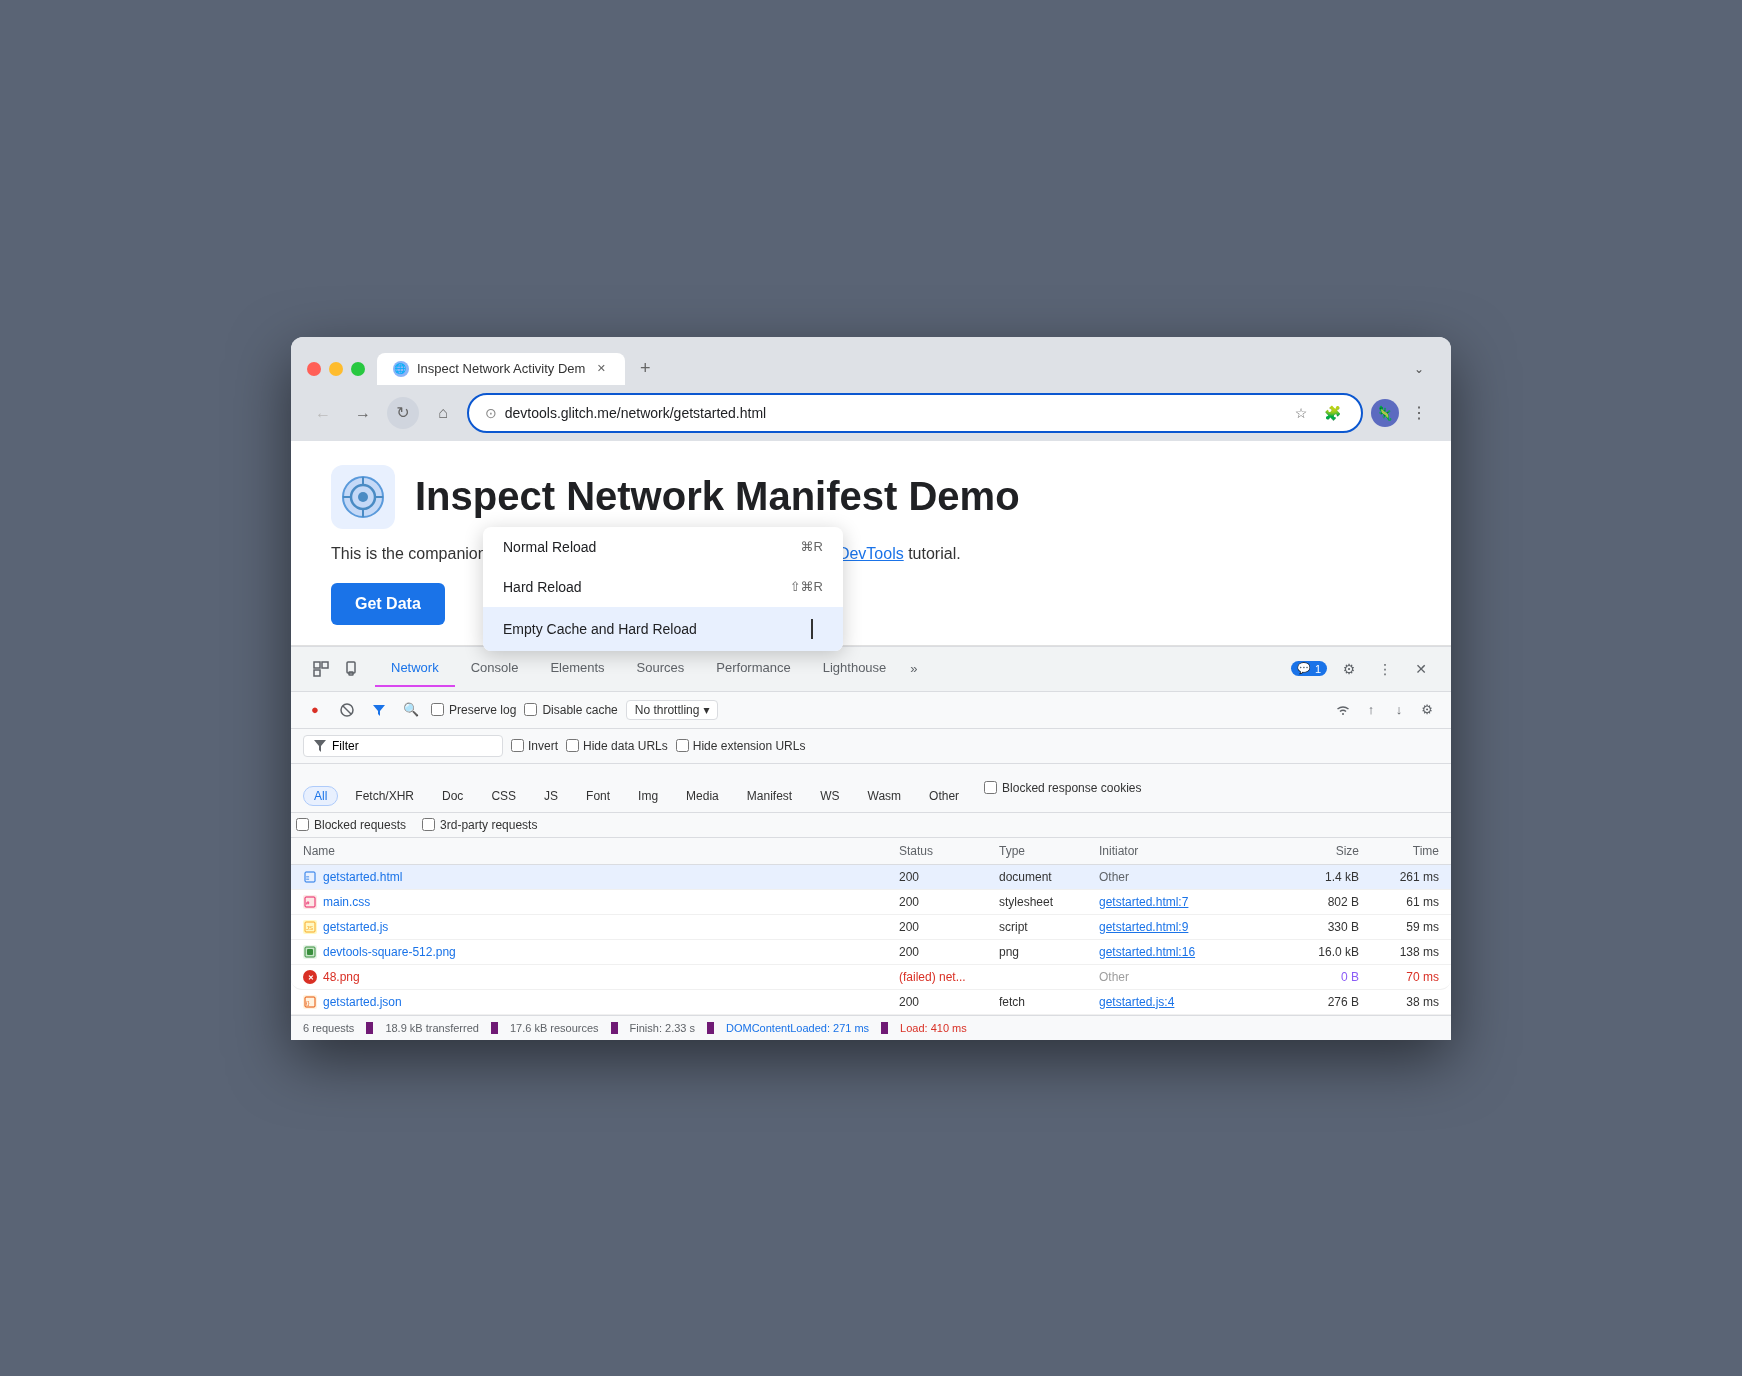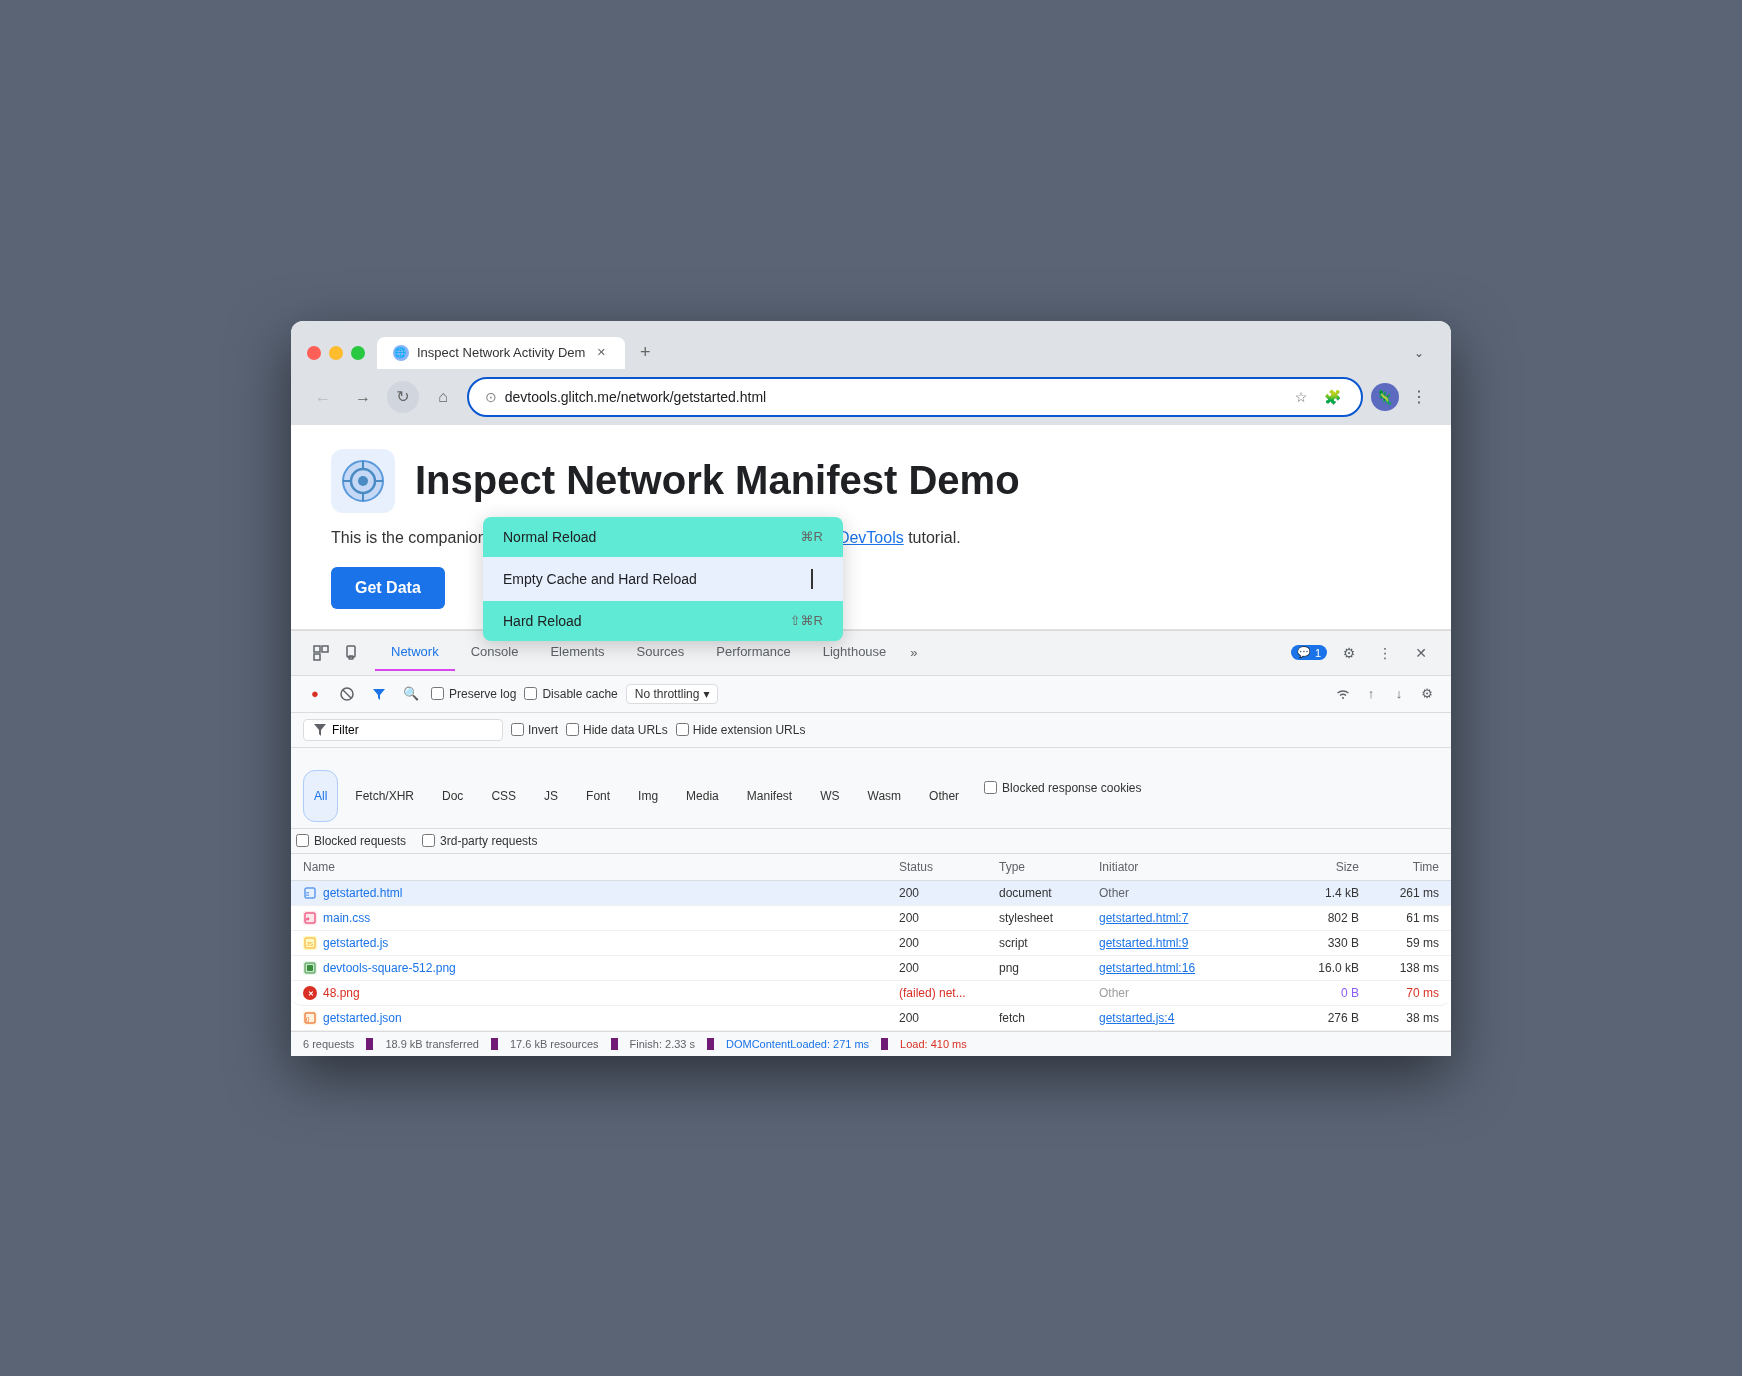--- a/index.html
+++ b/index.html
@@ -201,23 +201,23 @@
       display: flex;
       align-items: center;
       justify-content: center;
       font-size: 14px;
       cursor: pointer;
       overflow: hidden;
     }
     
     .dropdown-menu {
       position: absolute;
-      top: 196px;
+      top: 190px;
       left: 192px;
-      background: #5eead4;
+      background: #ffffff;
       border-radius: 8px;
       box-shadow: 0 4px 20px rgba(0,0,0,0.2);
       min-width: 360px;
       z-index: 1000;
       overflow: hidden;
     }
     .dropdown-item {
       display: flex;
       align-items: center;
       justify-content: space-between;
@@ -420,21 +420,21 @@
     .type-filters {
       padding: 6px 12px;
       display: flex;
       align-items: center;
       gap: 6px;
       border-bottom: 1px solid #dadce0;
       background: #f8f9fa;
       flex-wrap: wrap;
     }
     .type-filter-btn {
-      padding: 18px 10px;
+      padding: 2px 10px;
       border-radius: 12px;
       font-size: 12px;
       cursor: pointer;
       border: 1px solid transparent;
       color: #333;
       background: none;
       margin-top: 16px;
     }
     .type-filter-btn.active {
       background: #e8f0fe;
@@ -600,27 +600,27 @@
       <div class="profile-icon">🦎</div>
       <div class="browser-action-btn">⋮</div>
     </div>
   </div>
 
   <div class="dropdown-menu">
     <div class="dropdown-item">
       <span class="dropdown-item-label">Normal Reload</span>
       <span class="dropdown-shortcut">⌘R</span>
     </div>
+    <div class="dropdown-item">
+      <span class="dropdown-item-label">Hard Reload</span>
+      <span class="dropdown-shortcut">⇧⌘R</span>
+    </div>
     <div class="dropdown-item active">
       <span class="dropdown-item-label">Empty Cache and Hard Reload</span>
       <span style="display:inline-block;width:12px;height:20px;border-left:2px solid #333;margin-left:2px;vertical-align:middle;"></span>
-    </div>
-    <div class="dropdown-item">
-      <span class="dropdown-item-label">Hard Reload</span>
-      <span class="dropdown-shortcut">⇧⌘R</span>
     </div>
   </div>
 
   <div class="page-content">
     <div class="page-header">
       <div class="page-logo">
         <svg width="48" height="48" viewBox="0 0 48 48">
           <circle cx="24" cy="24" r="20" fill="#c5d9f7" stroke="#5a9adb" stroke-width="2"></circle>
           <circle cx="24" cy="24" r="12" fill="none" stroke="#4a8bc4" stroke-width="2.5"></circle>
           <circle cx="24" cy="24" r="5" fill="#4a8bc4"></circle>

